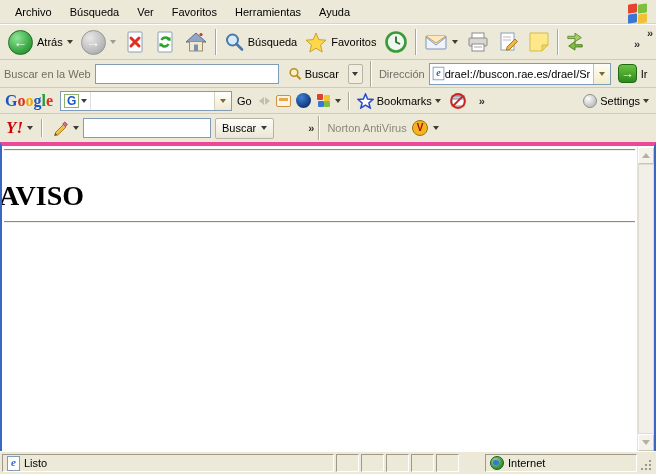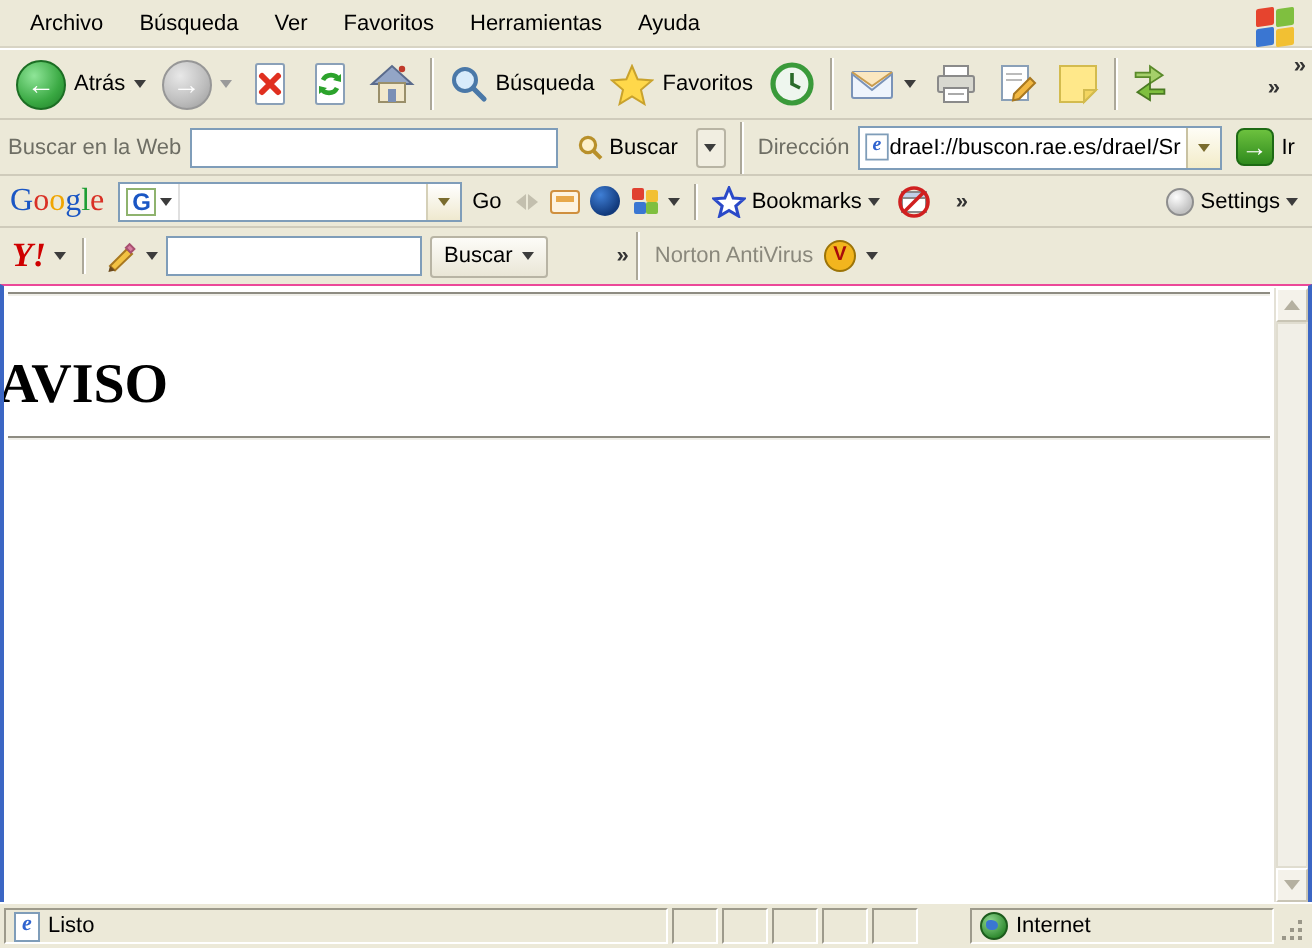--- a/index.html
+++ b/index.html
@@ -45,21 +45,21 @@
   .addr-combo { display:flex; align-items:center; height:22px; border:1px solid #7f9db9; background:#fff; width:182px; padding-left:2px; }
   .addr-combo .url { flex:1; white-space:nowrap; overflow:hidden; }
   .combo-drop { width:17px; height:20px; background:linear-gradient(#fefdf6,#f3ecc9); border-left:1px solid #c9c2a2; display:flex; align-items:center; justify-content:center; }
   .combo-drop .caret{ border-top-color:#7a6c2e; }
   .go-btn { display:flex; align-items:center; gap:4px; padding:0 3px; }
   .go-sq { width:19px; height:19px; border-radius:4px; border:1px solid #1d6a14;
     background:linear-gradient(#6cc13e,#2f8a1d); color:#fff; font-weight:bold; display:flex; align-items:center; justify-content:center; font-size:13px;}
 
   
   .googlebar { height:26px; padding:0 5px; border-bottom:1px solid #cfcbbb; gap:3px; }
-  .glogo { font-family:"Liberation Serif",serif; font-weight:normal; font-size:16px; letter-spacing:0; margin-right:4px; }
+  .glogo { font-family:"Liberation Serif",serif; font-weight:bold; font-size:16px; letter-spacing:0; margin-right:4px; }
   .gl-b{color:#1a56c4;} .gl-r{color:#d93025;} .gl-y{color:#f0a500;} .gl-g{color:#1e9e33;}
   .gcombo { display:flex; align-items:center; height:20px; border:1px solid #7f9db9; background:#fff; width:172px; }
   .gchip { display:flex; align-items:center; gap:2px; padding:0 3px; border-right:1px solid #e0e0e0; height:100%; }
   .gchip b { color:#1a56c4; font-size:12px; border:1px solid #8fb36e; padding:0 2px; line-height:12px; background:#fff; }
   .gcombo input { border:none; flex:1; height:16px; min-width:10px; font:11px "Liberation Sans",sans-serif; outline:none; }
   .gcombo .combo-drop{ border-left:1px solid #d5d0b8; height:18px; background:linear-gradient(#fff,#efe9cf); }
   .pale-arrows { display:flex; gap:1px; align-items:center; margin:0 2px; }
   .tri-l { width:0;height:0;border-top:4px solid transparent;border-bottom:4px solid transparent;border-right:5px solid #c3bfae; }
   .tri-r { width:0;height:0;border-top:4px solid transparent;border-bottom:4px solid transparent;border-left:5px solid #c3bfae; }
   .icon16 { width:17px; height:17px; display:inline-flex; align-items:center; justify-content:center; }
@@ -81,21 +81,21 @@
   .norton-panel { display:flex; align-items:center; gap:5px; padding:0 8px; height:24px; border-left:1px solid #aca899; box-shadow:1px 0 0 #fff inset; }
   .norton-txt { color:#8a887c; white-space:nowrap; }
   .gold-globe { width:16px; height:16px; border-radius:50%; background:#f2b51e; border:1px solid #9c7408; position:relative; }
   .gold-globe::before { content:''; position:absolute; inset:2px; border:1px solid #9c7408; border-radius:50%; }
   .gold-globe::after  { content:''; position:absolute; left:1px; right:1px; top:6px; border-top:1px solid #9c7408; }
   .nav-ic { width:16px; height:16px; border-radius:50%; background:#f2b51e; border:1px solid #9c7408; position:relative; }
   .nav-ic::after { content:'V'; position:absolute; left:4px; top:1px; font-size:10px; font-weight:bold; color:#a80b0b; }
 
   
   .content { position:relative; height:309px; background:#fff;
-    border-top:1px solid #ec4899; border-left:2px solid #3b66c4; border-right:2px solid #3b66c4; overflow:hidden; }
+    border-top:4px solid #ec4899; border-left:2px solid #3b66c4; border-right:2px solid #3b66c4; overflow:hidden; }
   .hr { height:2px; border-top:1px solid #8e8c82; border-bottom:1px solid #f0efe9; margin:0 2px; }
   .hr.top { margin-top:3px; margin-right:19px; }
   .hr.bottom { margin-top:9px; margin-right:19px; }
   .aviso { font-family:"Liberation Serif",serif; font-weight:bold; font-size:28px; line-height:1.1; margin:30px 0 0 -3px; color:#000; }
   .msg { font-family:"Liberation Serif",serif; font-size:17.5px; color:#dd0000; margin:42px 0 0 2px; }
   .msg b { font-style:italic; }
   
   .vscroll { position:absolute; top:1px; right:0; bottom:0; width:17px; background:#f5f4ef; border-left:1px solid #e4e1d6; display:flex; flex-direction:column; }
   .sbtn { height:17px; background:#f4f2ea; border:1px solid #fff; border-right-color:#c9c5b5; border-bottom-color:#c9c5b5; display:flex; align-items:center; justify-content:center; }
   .sb-up   { width:0;height:0;border-left:4px solid transparent;border-right:4px solid transparent;border-bottom:5px solid #b4b0a0; }

